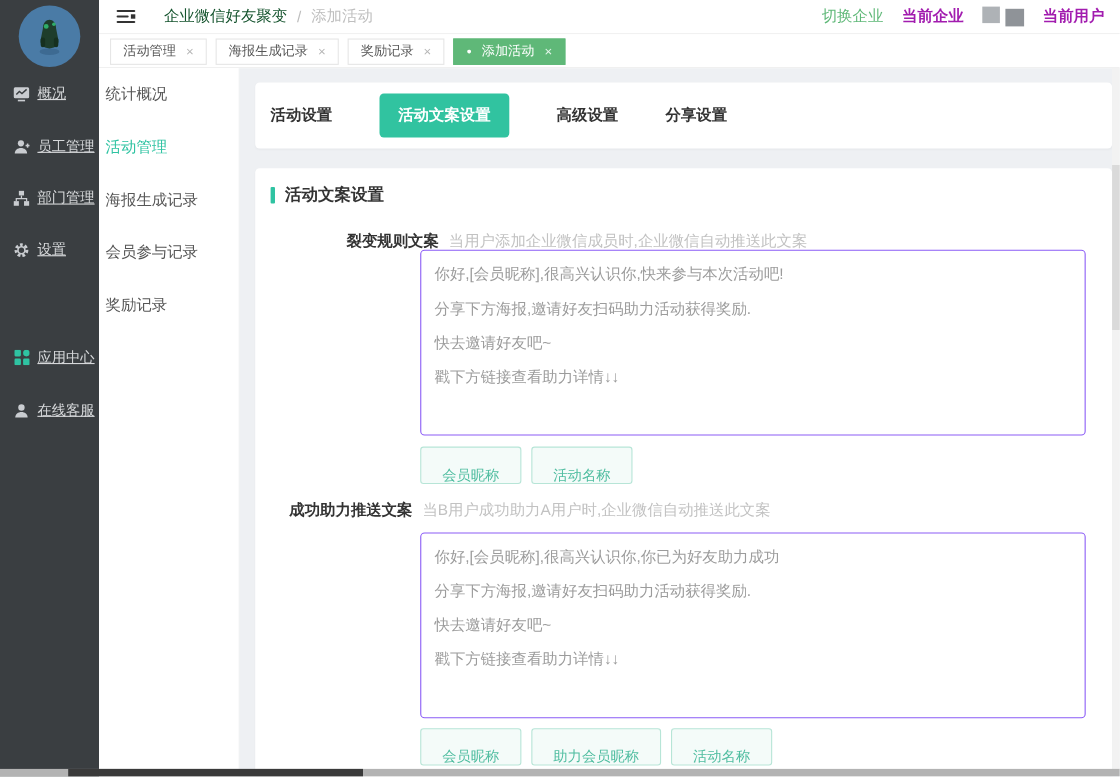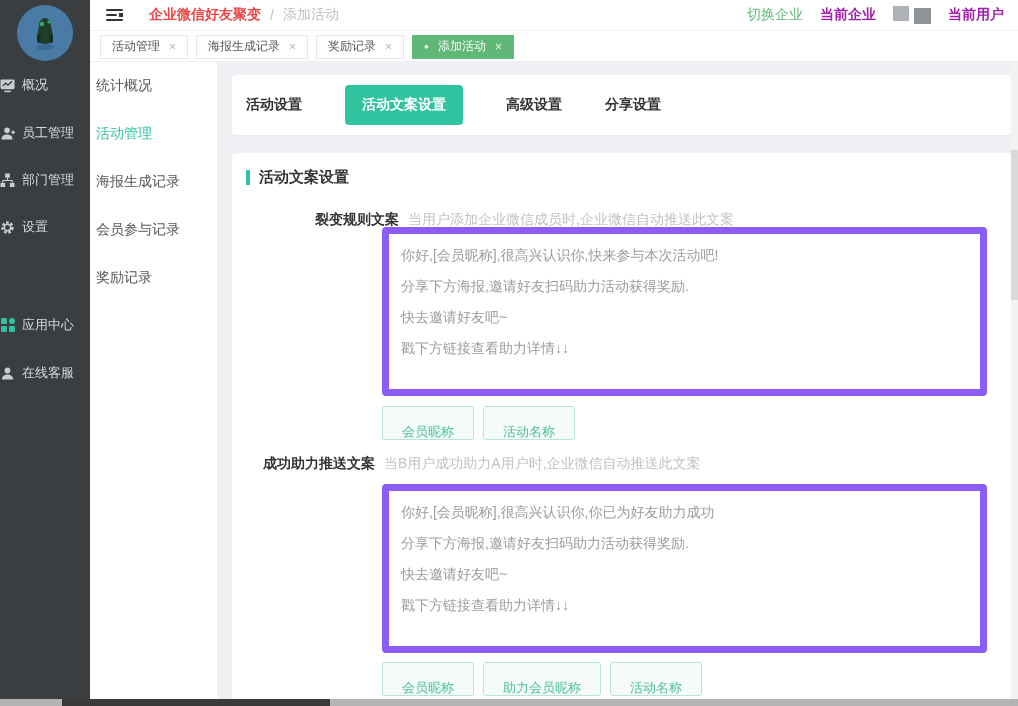--- a/index.html
+++ b/index.html
@@ -8,33 +8,33 @@
     position:relative; overflow:hidden; background:#fff;
     font-family:"Liberation Sans","DejaVu Sans",sans-serif;
     font-size:14px; color:#333;
   }
 
   
   .sidebar { position:absolute; left:0; top:0; width:90px; height:706px; background:#3a3e41; z-index:5; }
   .logo { position:absolute; left:17px; top:5px; width:56px; height:56px; border-radius:50%;
           background:#4a7ba6; display:flex; align-items:center; justify-content:center; overflow:hidden; cursor:pointer; }
   .side-item { position:absolute; left:0; width:90px; height:20px; display:flex; align-items:center;
-               gap:7px; color:#d6d8da; font-size:13px; cursor:pointer; white-space:nowrap; }
+               padding-left:12px; gap:7px; color:#d6d8da; font-size:13px; cursor:pointer; white-space:nowrap;text-decoration:underline; }
   .side-item .ic { width:15px; height:15px; display:flex; align-items:center; justify-content:center; color:#c9ccd0; flex:0 0 15px; }
   .side-item .ic.green { color:#2fc3a2; }
 
   
   .topbar { position:absolute; left:90px; top:0; width:928px; height:31px; background:#fff;
             border-bottom:1px solid #f1f1f1; display:flex; align-items:center; padding:0 14px 0 16px; }
   .ham { position:relative; width:17px; height:12px; cursor:pointer; flex:0 0 17px; }
   .ham .bar { position:absolute; left:0; height:2px; background:#333; border-radius:1px; }
   .ham .b1 { top:0; width:17px; } .ham .b2 { top:5px; width:11px; } .ham .b3 { top:10px; width:17px; }
   .ham .dotm { position:absolute; right:0; top:4px; width:4px; height:4px; background:#333; }
   .crumb { margin-left:26px; display:flex; align-items:center; gap:9px; white-space:nowrap; }
-  .crumb .app { color:#ef4444; font-weight:700; }
+  .crumb .app { color:#14532d; font-weight:400; }
   .crumb .sep { color:#bdbdbd; }
   .crumb .page { color:#bfbfbf; }
   .top-right { margin-left:auto; display:flex; align-items:center; gap:17px; white-space:nowrap;justify-content:space-between; }
   .top-right a { color:#5fb878; text-decoration:none; cursor:pointer; }
   .top-right .lbl { color:#a21caf; font-weight:600; }
   .logo-squares { display:flex; align-items:flex-start; gap:5px; }
   .sq1 { width:16px; height:15px; background:#aeb2b6; }
   .sq2 { width:17px; height:16px; background:#8f9398; margin-top:2px; }
 
   
@@ -67,21 +67,21 @@
   .section-head { position:absolute; left:14px; top:15px; display:flex; align-items:center; gap:9px; }
   .section-bar { width:4px; height:15px; background:#2fc3a2; border-radius:1px; }
   .section-title { font-size:15px; font-weight:700; color:#333; }
 
   .frow-label { position:absolute; left:0; width:100%; display:flex; align-items:baseline; white-space:nowrap; }
   .frow-label .lab { display:inline-block; width:143px; text-align:right; font-weight:700; font-size:14px; color:#333; }
   .frow-label .hint { margin-left:9px; font-size:14px; color:#c2c2c2; }
   .l1 { top:58px;padding-left:24px; } .l2 { top:302px; }
 
   textarea.copy {
-    position:absolute; left:150px; width:605px; height:169px; border:7px solid #8b5cf6; border-radius:4px;
+    position:absolute; left:150px; width:605px; height:169px; border:1px solid #8b5cf6; border-radius:4px;
     padding:6px 12px; font-family:"Liberation Sans","DejaVu Sans",sans-serif;
     font-size:14px; line-height:31px; color:#9c9c9c; resize:none; outline:none; overflow:hidden; background:#fff;
   }
   .ta1 { top:74px; } .ta2 { top:331px; }
 
   .btnrow { position:absolute; left:150px; display:flex; gap:9px; }
   .b1r { top:253px; } .b2r { top:509px; }
   .ghost { height:30px; padding:16px 19px; background:#f4fbf9; border:1px solid #b7e5d7; color:#4fbda0;
            font-size:13px; border-radius:3px; cursor:pointer;
            font-family:"Liberation Sans","DejaVu Sans",sans-serif; white-space:nowrap; }

